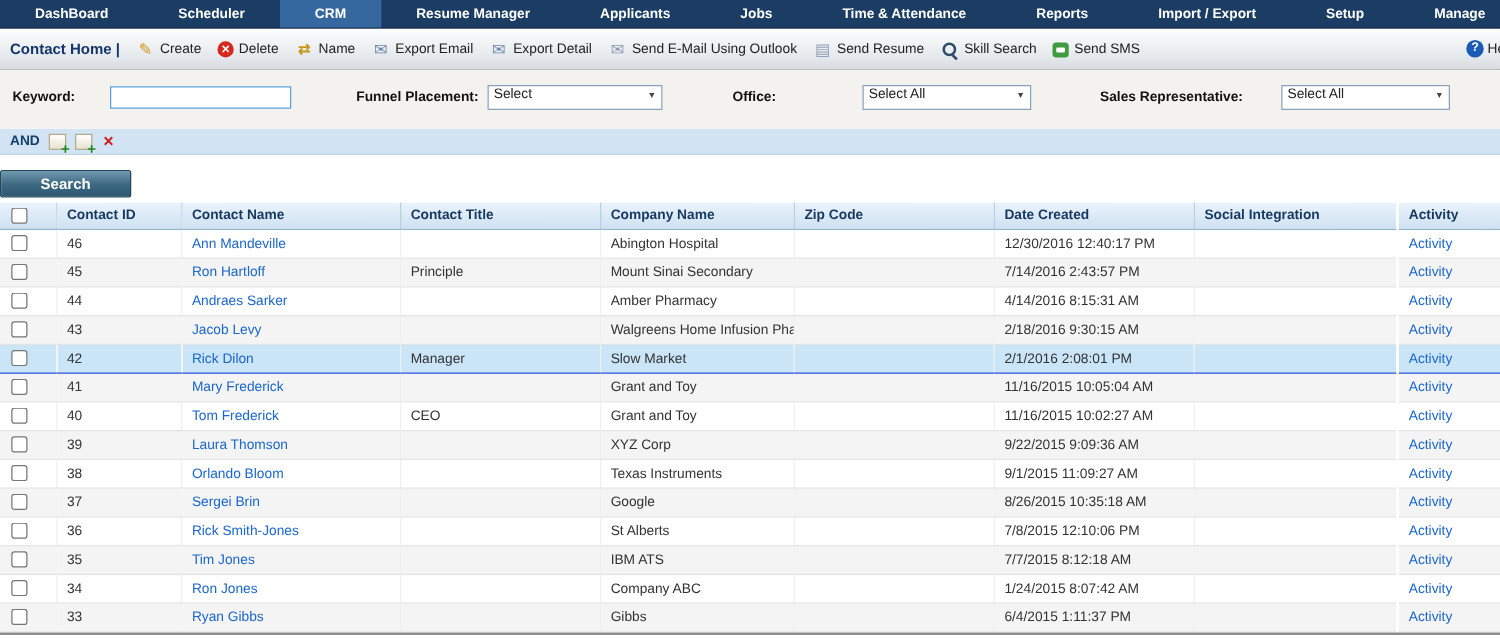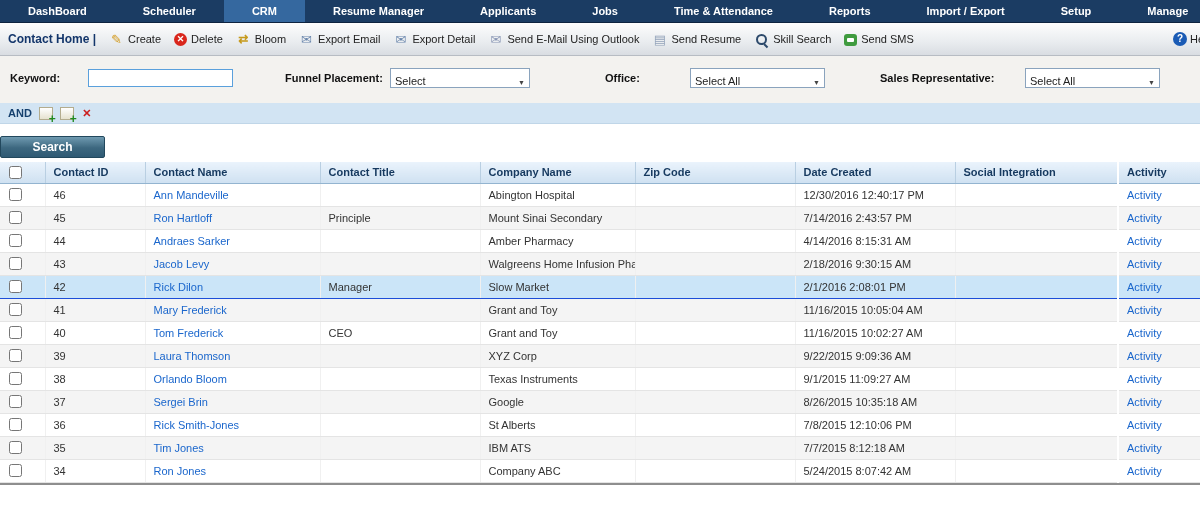--- a/index.html
+++ b/index.html
@@ -37,21 +37,21 @@
   .tb-help{position:absolute;left:1173px;top:9px;display:flex;align-items:center;gap:3px;cursor:pointer;white-space:nowrap}
   [data-name="help-icon"]{width:14px;height:14px;margin:0;background:#1a5bb5;border-radius:50%}
   [data-name="help-icon"]::before{content:"?";color:#fff;font-weight:bold;font-size:10px;line-height:14px;display:block}
 
   
   .filters{position:relative;height:47px;background:#f3f2ef}
   .f-label{position:absolute;top:16px;font-weight:bold;color:#111;white-space:nowrap}
   .f-input{position:absolute;top:13px;height:18px;width:145px;border:1px solid #5aa0dc;background:#fff;
     font-family:inherit;font-size:11px;padding:1px 3px}
   .f-select{position:absolute;top:12px;height:20px;background:#fff;border:1px solid #8aa3bd;display:flex;
-    align-items:flex-end;justify-content:space-between;padding:0 4px;cursor:pointer}
+    align-items:flex-start;justify-content:space-between;padding:0 4px;cursor:pointer}
   .f-select .sel-value{color:#222;white-space:nowrap;overflow:hidden}
   .sel-arrow{flex:none;margin-left:4px}
   .sel-arrow::before{content:"▼";font-size:7px;color:#444}
 
   
   .cond-bar{display:flex;align-items:center;height:21px;background:#d2e4f3;padding-left:8px;gap:7px;border-bottom:1px solid #c0d6e8}
   .cond-label{color:#15406e;font-weight:bold}
   .cond-add{width:14px;height:13px;position:relative;background:linear-gradient(#fff,#e6e2cf);border:1px solid #b3ac8e;cursor:pointer}
   .cond-add::after{content:"+";position:absolute;right:-4px;bottom:-5px;color:#1f8a1f;font-weight:bold;font-size:12px;line-height:10px}
   .cond-rem{cursor:pointer;width:12px;text-align:center}
@@ -117,21 +117,21 @@
         <span data-name="toolbar-button-label">Create</span>
       </button>
 
       <button class="tb-btn" data-name="toolbar-button">
         <span class="tb-icon" data-name="delete-icon"></span>
         <span data-name="toolbar-button-label">Delete</span>
       </button>
 
       <button class="tb-btn" data-name="toolbar-button">
         <span class="tb-icon" data-name="merge-icon"></span>
-        <span data-name="toolbar-button-label">Bloom</span>
+        <span data-name="toolbar-button-label">Name</span>
       </button>
 
       <button class="tb-btn" data-name="toolbar-button">
         <span class="tb-icon" data-name="export-email-icon"></span>
         <span data-name="toolbar-button-label">Export Email</span>
       </button>
 
       <button class="tb-btn" data-name="toolbar-button">
         <span class="tb-icon" data-name="export-detail-icon"></span>
         <span data-name="toolbar-button-label">Export Detail</span>
@@ -166,21 +166,21 @@
   <div class="filters" data-name="filter-panel">
     <label class="f-label" style="left:10px" data-name="keyword-label">Keyword:</label>
     <input class="f-input" style="left: 88px;" type="text" data-name="keyword-input" value="">
 
     <label class="f-label" style="left:285px" data-name="funnel-placement-label">Funnel Placement:</label>
     <div class="f-select" style="left:390px;width:140px" data-name="funnel-placement-select">
       <span class="sel-value" data-name="funnel-placement-value">Select</span>
       <span class="sel-arrow" data-name="chevron-down-icon"></span>
     </div>
 
-    <label class="f-label" style="left:605px" data-name="office-label">Office:</label>
+    <label class="f-label" style="left:586px" data-name="office-label">Office:</label>
     <div class="f-select" style="left:690px;width:135px" data-name="office-select">
       <span class="sel-value" data-name="office-value">Select All</span>
       <span class="sel-arrow" data-name="chevron-down-icon"></span>
     </div>
 
     <label class="f-label" style="left:880px" data-name="sales-representative-label">Sales Representative:</label>
     <div class="f-select" style="left:1025px;width:135px" data-name="sales-representative-select">
       <span class="sel-value" data-name="sales-representative-value">Select All</span>
       <span class="sel-arrow" data-name="chevron-down-icon"></span>
     </div>
@@ -446,25 +446,42 @@
           <td class="col-cb" data-name="cell-checkbox">
             <input type="checkbox" data-name="row-checkbox" style="">
           </td>
           <td data-name="cell-contact-id">34</td>
           <td data-name="cell-contact-name">
             <a class="link" data-name="contact-name-link">Ron Jones</a>
           </td>
           <td data-name="cell-contact-title"></td>
           <td data-name="cell-company-name">Company ABC</td>
           <td data-name="cell-zip-code"></td>
-          <td data-name="cell-date-created">5/24/2015 8:07:42 AM</td>
-          <td data-name="cell-social-integration"></td>
-          <td class="col-activity" data-name="cell-activity">
-            <a class="link" data-name="activity-link">Activity</a>
-          </td>
-        </tr>
-
+          <td data-name="cell-date-created">1/24/2015 8:07:42 AM</td>
+          <td data-name="cell-social-integration"></td>
+          <td class="col-activity" data-name="cell-activity">
+            <a class="link" data-name="activity-link">Activity</a>
+          </td>
+        </tr>
+
+        <tr class="grid-row" data-name="table-row">
+          <td class="col-cb" data-name="cell-checkbox">
+            <input type="checkbox" data-name="row-checkbox" style="">
+          </td>
+          <td data-name="cell-contact-id">33</td>
+          <td data-name="cell-contact-name">
+            <a class="link" data-name="contact-name-link">Ryan Gibbs</a>
+          </td>
+          <td data-name="cell-contact-title"></td>
+          <td data-name="cell-company-name">Gibbs</td>
+          <td data-name="cell-zip-code"></td>
+          <td data-name="cell-date-created">6/4/2015 1:11:37 PM</td>
+          <td data-name="cell-social-integration"></td>
+          <td class="col-activity" data-name="cell-activity">
+            <a class="link" data-name="activity-link">Activity</a>
+          </td>
+        </tr>
 
     </tbody>
   </table>
 
   <div class="bottom-strip" data-name="table-bottom-edge"></div>
 </div>
 
 </body></html>

